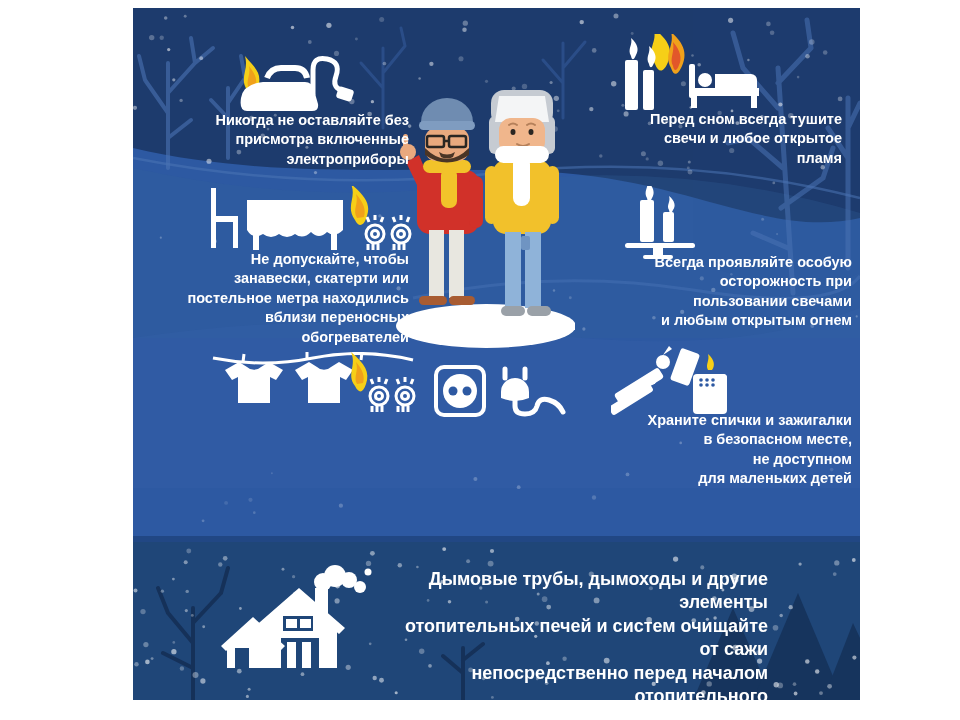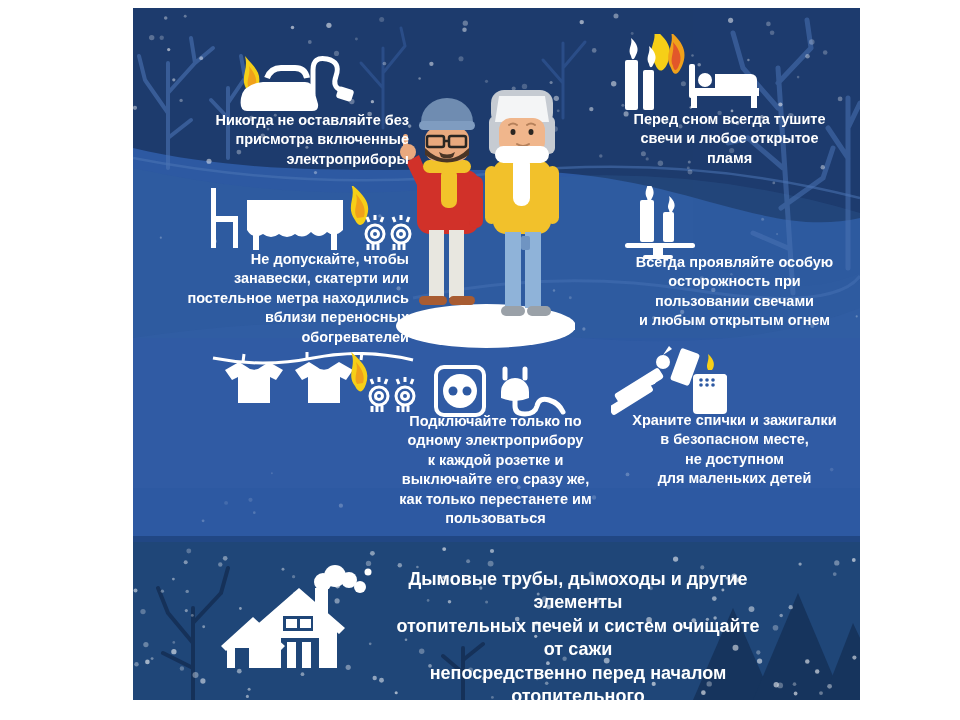--- a/index.html
+++ b/index.html
@@ -3,21 +3,21 @@
 <meta charset="utf-8">
 <style>
   html,body{margin:0;padding:0;background:#ffffff;}
   #stage{position:relative;width:960px;height:720px;background:#ffffff;overflow:hidden;
          font-family:"Liberation Sans", sans-serif;}
   #infographic{position:absolute;left:133px;top:8px;width:727px;height:692px;background:#701a75;overflow:hidden;}
   #bg{position:absolute;left:0;top:0;width:727px;height:692px;}
   .tip{position:absolute;color:#ffffff;font-weight:700;font-size:14.5px;line-height:1.34;
        white-space:pre-line;}
   .tip.right{text-align:right;}
-  .tip.left{text-align:center;}
+  .tip.left{text-align:right;}
   .icon{position:absolute;}
   .bottom-tip{font-size:18px;line-height:1.3;}
   svg{display:block;}
 </style>
 </head>
 <body>
 
 <div id="stage">
  <div id="infographic">
 
@@ -549,26 +549,20 @@
 присмотра включенные
 электроприборы</div>
 
   <div class="tip right" style="left:10px;top:242px;width:266px">Не допускайте, чтобы
 занавески, скатерти или
 постельное метра находились
 вблизи переносных
 обогревателей</div>
 
 
-  <div class="tip left" style="left:255px;top:404px;width:215px">Подключайте только по
-одному электроприбору
-к каждой розетке и
-выключайте его сразу же,
-как только перестанете им
-пользоваться</div>
 
   <div class="tip left" style="left:484px;top:102px;width:225px">Перед сном всегда тушите
 свечи и любое открытое
 пламя</div>
 
   <div class="tip left" style="left:484px;top:245px;width:235px">Всегда проявляйте особую
 осторожность при
 пользовании свечами
 и любым открытым огнем</div>
 

